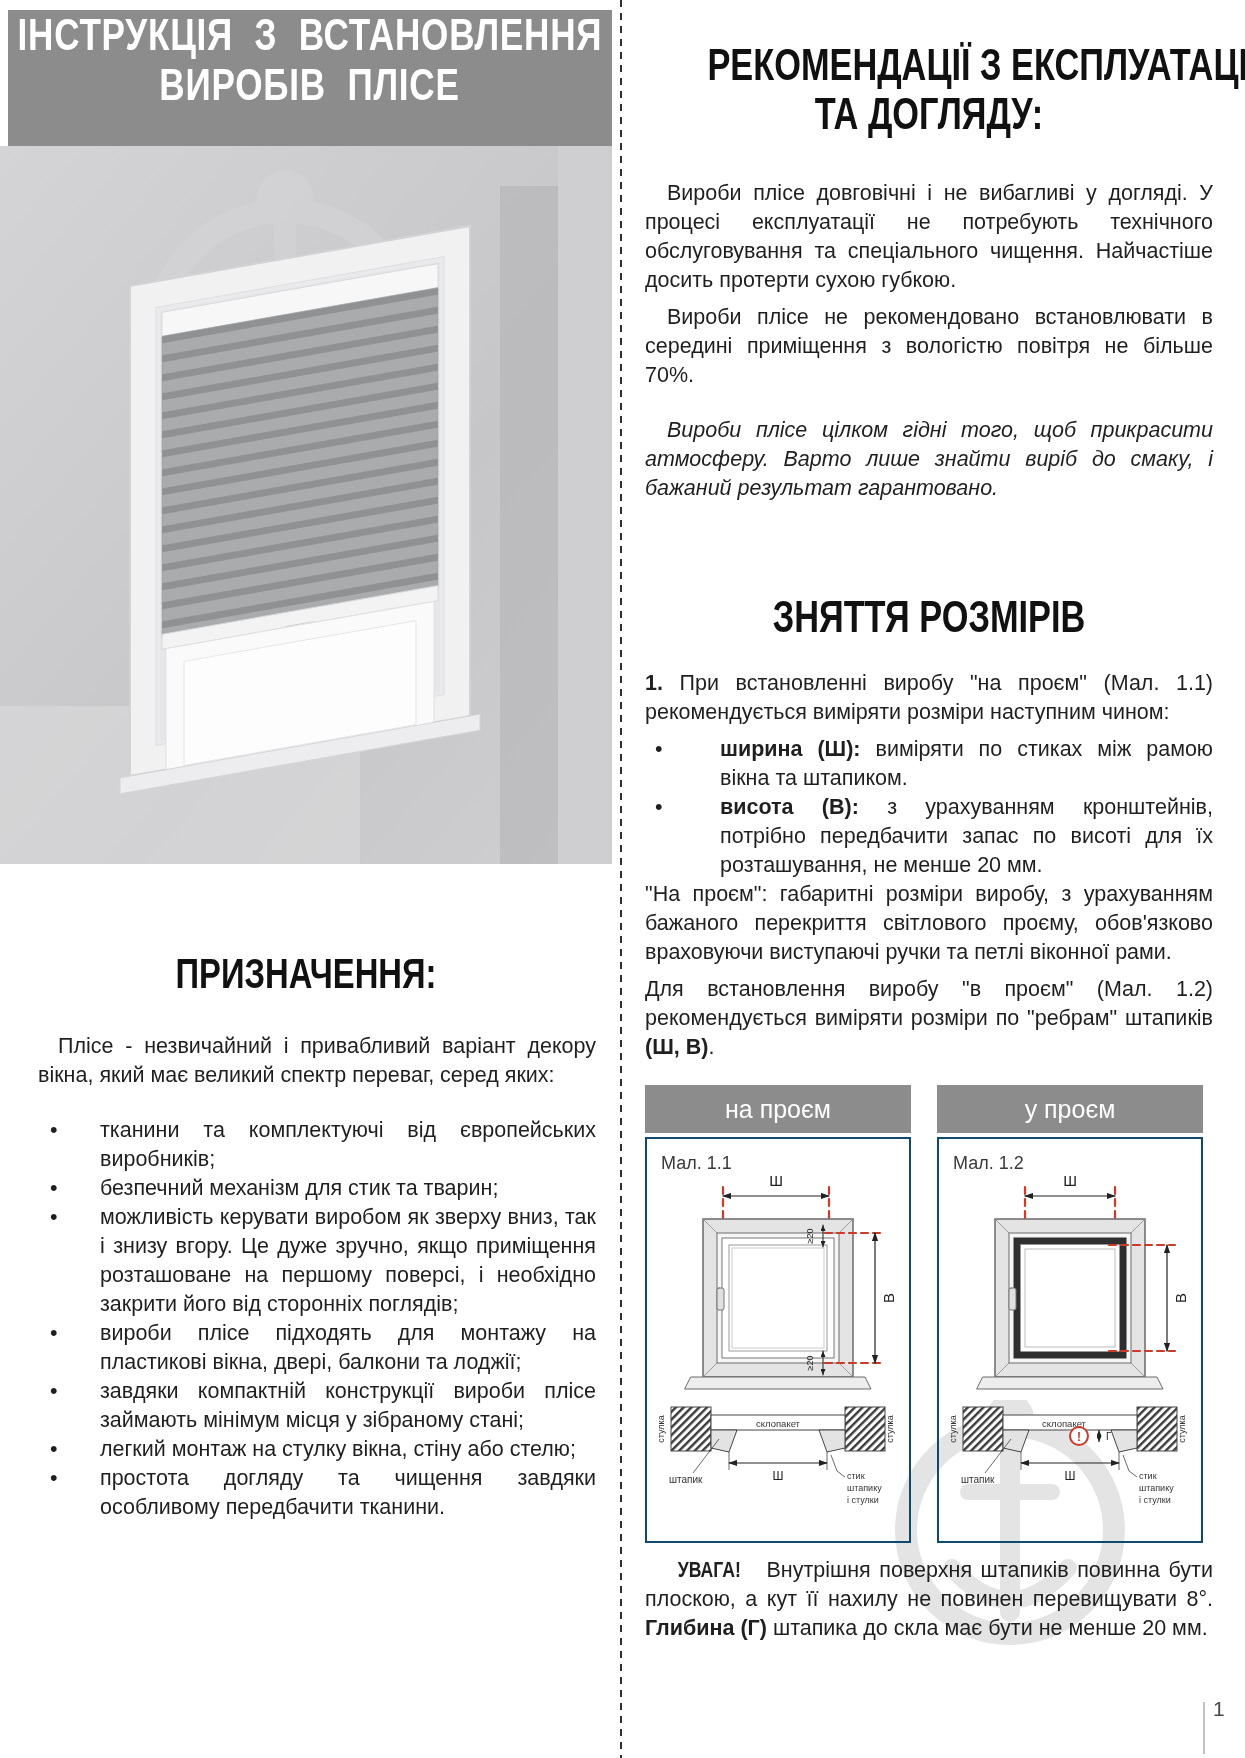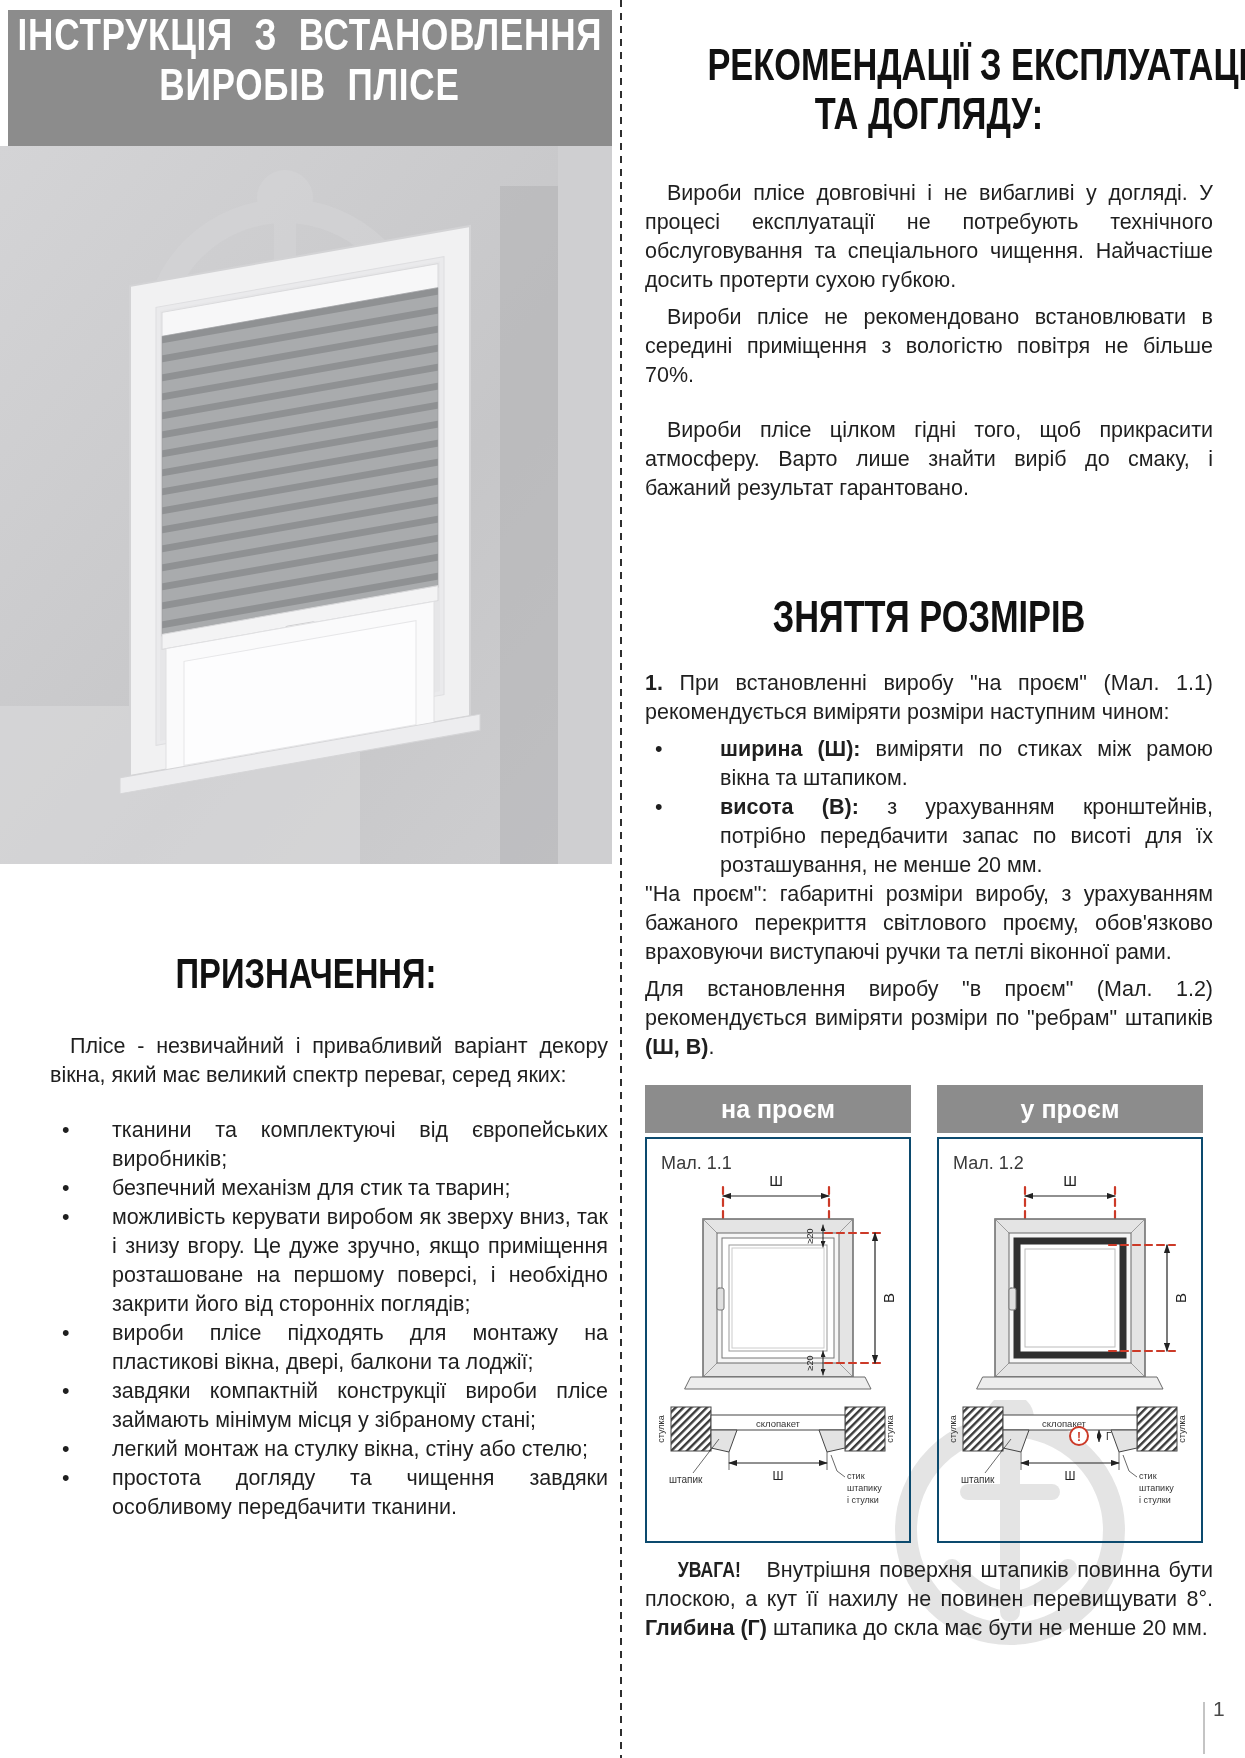--- a/index.html
+++ b/index.html
@@ -9,48 +9,48 @@
   .condi{display:inline-block;font-weight:bold;transform:scaleX(.82);transform-origin:left center;white-space:nowrap;}
 
   
   .doc-header{position:absolute;left:8px;top:10px;width:604px;height:136px;background:#8c8c8c;
               color:#fff;display:flex;flex-direction:column;justify-content:flex-start;align-items:center;
               line-height:1.1;}
   .doc-header .cond{font-size:45px;letter-spacing:1px;word-spacing:14px;}
   .photo{position:absolute;left:0;top:146px;width:612px;height:718px;}
   .purpose-h{position:absolute;left:0;top:950px;width:612px;text-align:center;font-size:42px;color:#111;}
   .left-text{position:absolute;left:38px;top:1032px;width:558px;font-size:21.5px;line-height:29px;
-             text-align:justify;margin-left:12px;}
+             text-align:justify;}
   .left-text p{margin:0 0 26px;text-indent:20px;}
   ul.plain{list-style:none;margin:0;padding:0;}
   ul.plain li{position:relative;padding-left:62px;text-align:justify;}
   ul.plain li::before{content:"\2022";position:absolute;left:12px;}
 
   
   .divider{position:absolute;left:620px;top:0;width:2px;height:1758px;
            background:repeating-linear-gradient(180deg,#2e2e2e 0 7px,transparent 7px 13px);}
 
   
   .right-col{position:absolute;left:645px;top:40px;width:568px;height:1718px;font-size:21.5px;
              line-height:29px;z-index:1;}
   .sec{position:absolute;left:0;width:568px;}
   .sec1{top:0;} .sec2{top:552px;} .figs-wrap{top:1045px;} .warn-wrap{top:1516px;}
   .r-head{text-align:center;color:#111;line-height:1.12;margin:0 0 40px;}
   .r-head .cond{font-size:44px;}
   .right-col p{margin:0 0 8px;text-align:justify;}
   p.ind{text-indent:22px;}
-  p.it{margin-top:26px;}
+  p.it{font-style:italic;margin-top:26px;}
   .mb24{margin-bottom:24px !important;}
   ul.rlist{list-style:none;margin:0;padding:0;}
   ul.rlist li{position:relative;padding-left:75px;text-align:justify;}
   ul.rlist li::before{content:"\2022";position:absolute;left:10px;}
 
   .figs{display:flex;gap:26px;}
   .fig{width:266px;}
-  .fig-tab{height:48px;background:#8c8c8c;color:#fff;font-weight:bold;font-size:25px;
+  .fig-tab{height:48px;background:#8c8c8c;color:#fff;font-weight:normal;font-size:25px;
            display:flex;align-items:center;justify-content:center;}
   .fig-body{margin-top:4px;border:2px solid #0c4a6e;background:transparent;}
   .fig-body svg{display:block;}
   svg text{font-family:"Liberation Sans",sans-serif;}
 
   .wm2{position:absolute;left:880px;top:1400px;width:260px;height:260px;z-index:0;}
 
   .pgline{position:absolute;left:1203px;top:1702px;width:2px;height:52px;background:#c4c4c4;}
   .pgnum{position:absolute;left:1213px;top:1697px;font-size:21px;color:#4a4a4a;}
 </style>

